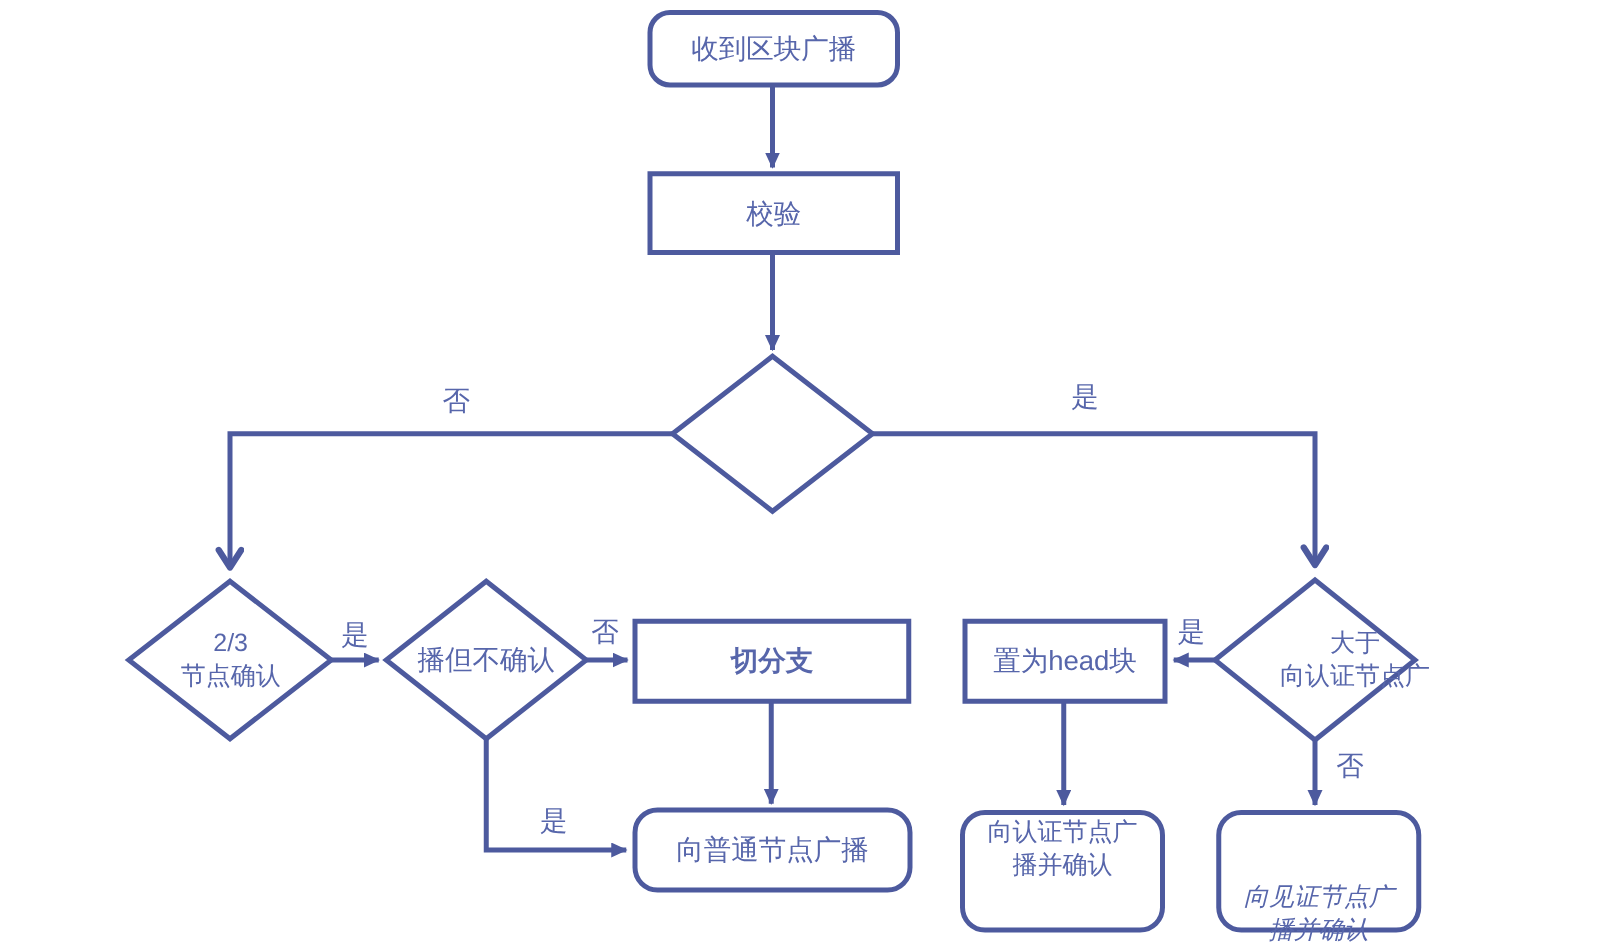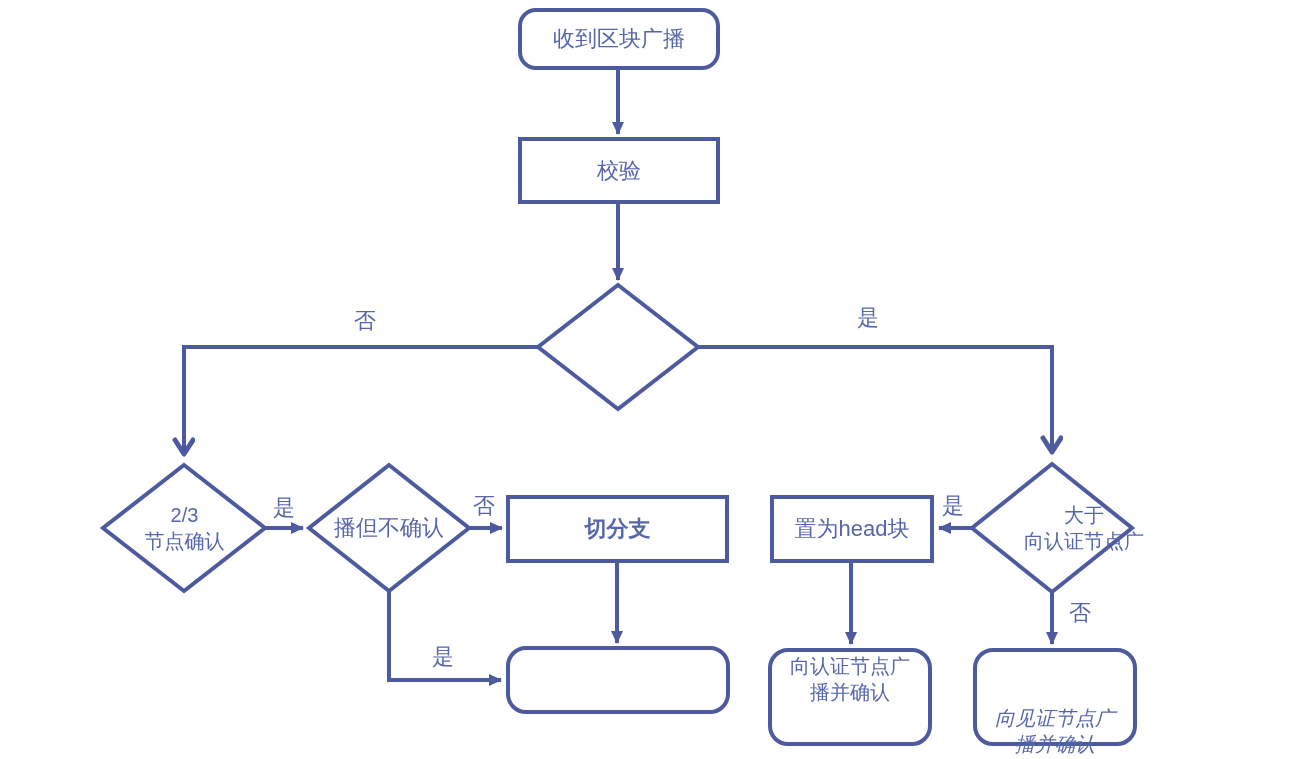--- a/index.html
+++ b/index.html
@@ -119,20 +119,23 @@
 
   <div class="node-label" style="left:772px; top:497px; width:160px; height:64px;">
     <span>置为head块</span>
   </div>
 
   <div class="node-label small" style="left:1004px; top:464px; width:160px; height:128px;">
     <span>大于</span>
     <span>向认证节点广</span>
   </div>
 
+  <div class="node-label" style="left:508px; top:648px; width:220px; height:64px;">
+    <span>向普通节点广播</span>
+  </div>
 
   <div class="node-label small" style="left:770px; top:632px; width:160px; height:94px;">
     <span>向认证节点广</span>
     <span>播并确认</span>
   </div>
 
   <div class="node-label small" style="left:975px; top:684px; width:160px; height:94px;font-style:italic;">
     <span>向见证节点广</span>
     <span>播并确认</span>
   </div>

